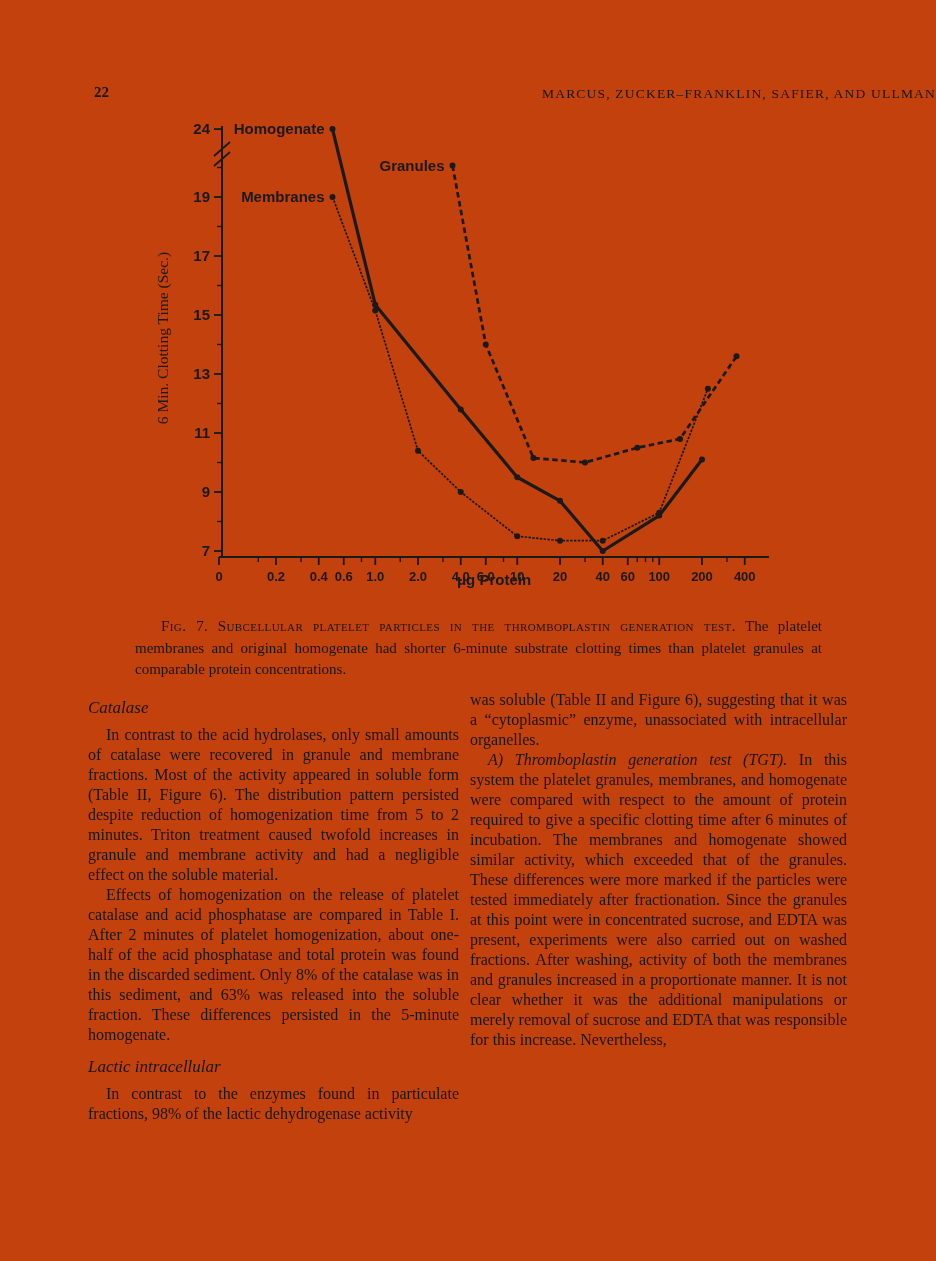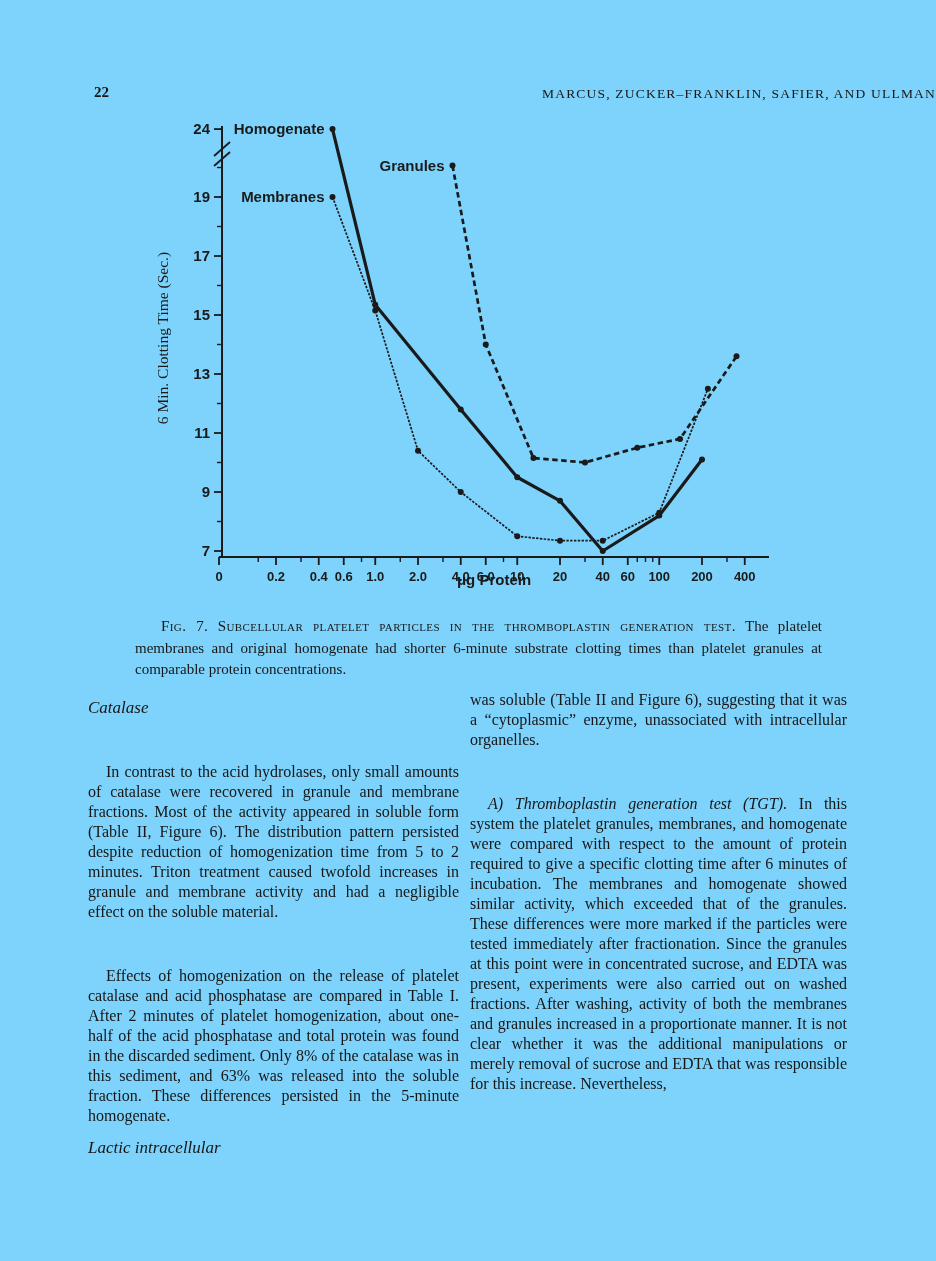--- a/index.html
+++ b/index.html
@@ -1,17 +1,17 @@
 <!DOCTYPE html>
 <html><head>
 <meta charset="utf-8">
 <style>
   html,body{margin:0;padding:0;background:#e8e8e8;}
   .page{
-    position:relative;width:936px;height:1261px;background:#7dd3fc;
+    position:relative;width:936px;height:1261px;background:#c2410c;
     font-family:"Liberation Serif","DejaVu Serif",serif;color:#171717;
     overflow:hidden;margin:0 auto;
   }
   .page-number{position:absolute;left:94px;top:84px;font-size:15px;font-weight:bold;}
   .running-head{position:absolute;left:0;right:0;top:86px;text-align:right;
     font-size:13.5px;letter-spacing:1.2px;}
   .figure-wrap{position:absolute;left:88px;top:112px;width:710px;height:500px;}
   svg text{font-family:"Liberation Sans","DejaVu Sans",sans-serif;fill:#1a1a1a;}
   svg .ytick{font-size:15px;font-weight:600;}
   svg .xtick{font-size:13px;font-weight:600;}
@@ -21,21 +21,21 @@
   .caption{position:absolute;left:135px;top:616px;width:687px;
     font-size:15px;line-height:21.5px;text-align:justify;text-indent:26px;}
   .cap-sc{font-variant:small-caps;letter-spacing:0.4px;}
   .col{position:absolute;top:690px;font-size:16px;line-height:20px;text-align:justify;}
   .col-left{left:88px;width:371px;}
   .col-right{left:470px;width:377px;}
   .col h3{font-style:italic;font-weight:normal;font-size:17px;line-height:20px;
     margin:12px 0 7px 0;text-align:left;}
   .col h3.first{margin-top:8px;}
   .col p{margin:0;}
-  .col p.ind{text-indent:18px;margin-top:44px;}
+  .col p.ind{text-indent:18px;}
   .lead-italic{font-style:italic;}
 </style>
 </head>
 <body>
 
 <div class="page">
 
   <div class="page-number">22</div>
   <div class="running-head">MARCUS, ZUCKER–FRANKLIN, SAFIER, AND ULLMAN</div>
 
@@ -158,20 +158,21 @@
       </svg>
   </div>
 
   <div class="caption"><span class="cap-sc">Fig. 7.</span> <span class="cap-sc">Subcellular platelet particles in the thromboplastin generation test.</span> <span>The platelet membranes and original homogenate had shorter 6-minute substrate clotting times than platelet granules at comparable protein concentrations.</span></div>
 
   <div class="col col-left">
     <h3 class="first">Catalase</h3>
     <p class="ind">In contrast to the acid hydrolases, only small amounts of catalase were recovered in granule and membrane fractions. Most of the activity appeared in soluble form (Table II, Figure 6). The distribution pattern persisted despite reduction of homogenization time from 5 to 2 minutes. Triton treatment caused twofold increases in granule and membrane activity and had a negligible effect on the soluble material.</p>
     <p class="ind">Effects of homogenization on the release of platelet catalase and acid phosphatase are compared in Table I. After 2 minutes of platelet homogenization, about one-half of the acid phosphatase and total protein was found in the discarded sediment. Only 8% of the catalase was in this sediment, and 63% was released into the soluble fraction. These differences persisted in the 5-minute homogenate.</p>
     <h3>Lactic intracellular</h3>
+    <p class="ind">In contrast to the enzymes found in particulate fractions, 98% of the lactic dehydrogenase activity</p>
   </div>
 
   <div class="col col-right">
     <p>was soluble (Table II and Figure 6), suggesting that it was a “cytoplasmic” enzyme, unassociated with intracellular organelles.</p>
     <p class="ind"><span class="lead-italic">A) Thromboplastin generation test (TGT).</span> <span>In this system the platelet granules, membranes, and homogenate were compared with respect to the amount of protein required to give a specific clotting time after 6 minutes of incubation. The membranes and homogenate showed similar activity, which exceeded that of the granules. These differences were more marked if the particles were tested immediately after fractionation. Since the granules at this point were in concentrated sucrose, and EDTA was present, experiments were also carried out on washed fractions. After washing, activity of both the membranes and granules increased in a proportionate manner. It is not clear whether it was the additional manipulations or merely removal of sucrose and EDTA that was responsible for this increase. Nevertheless,</span></p>
   </div>
 
 </div>
 
 </body></html>

